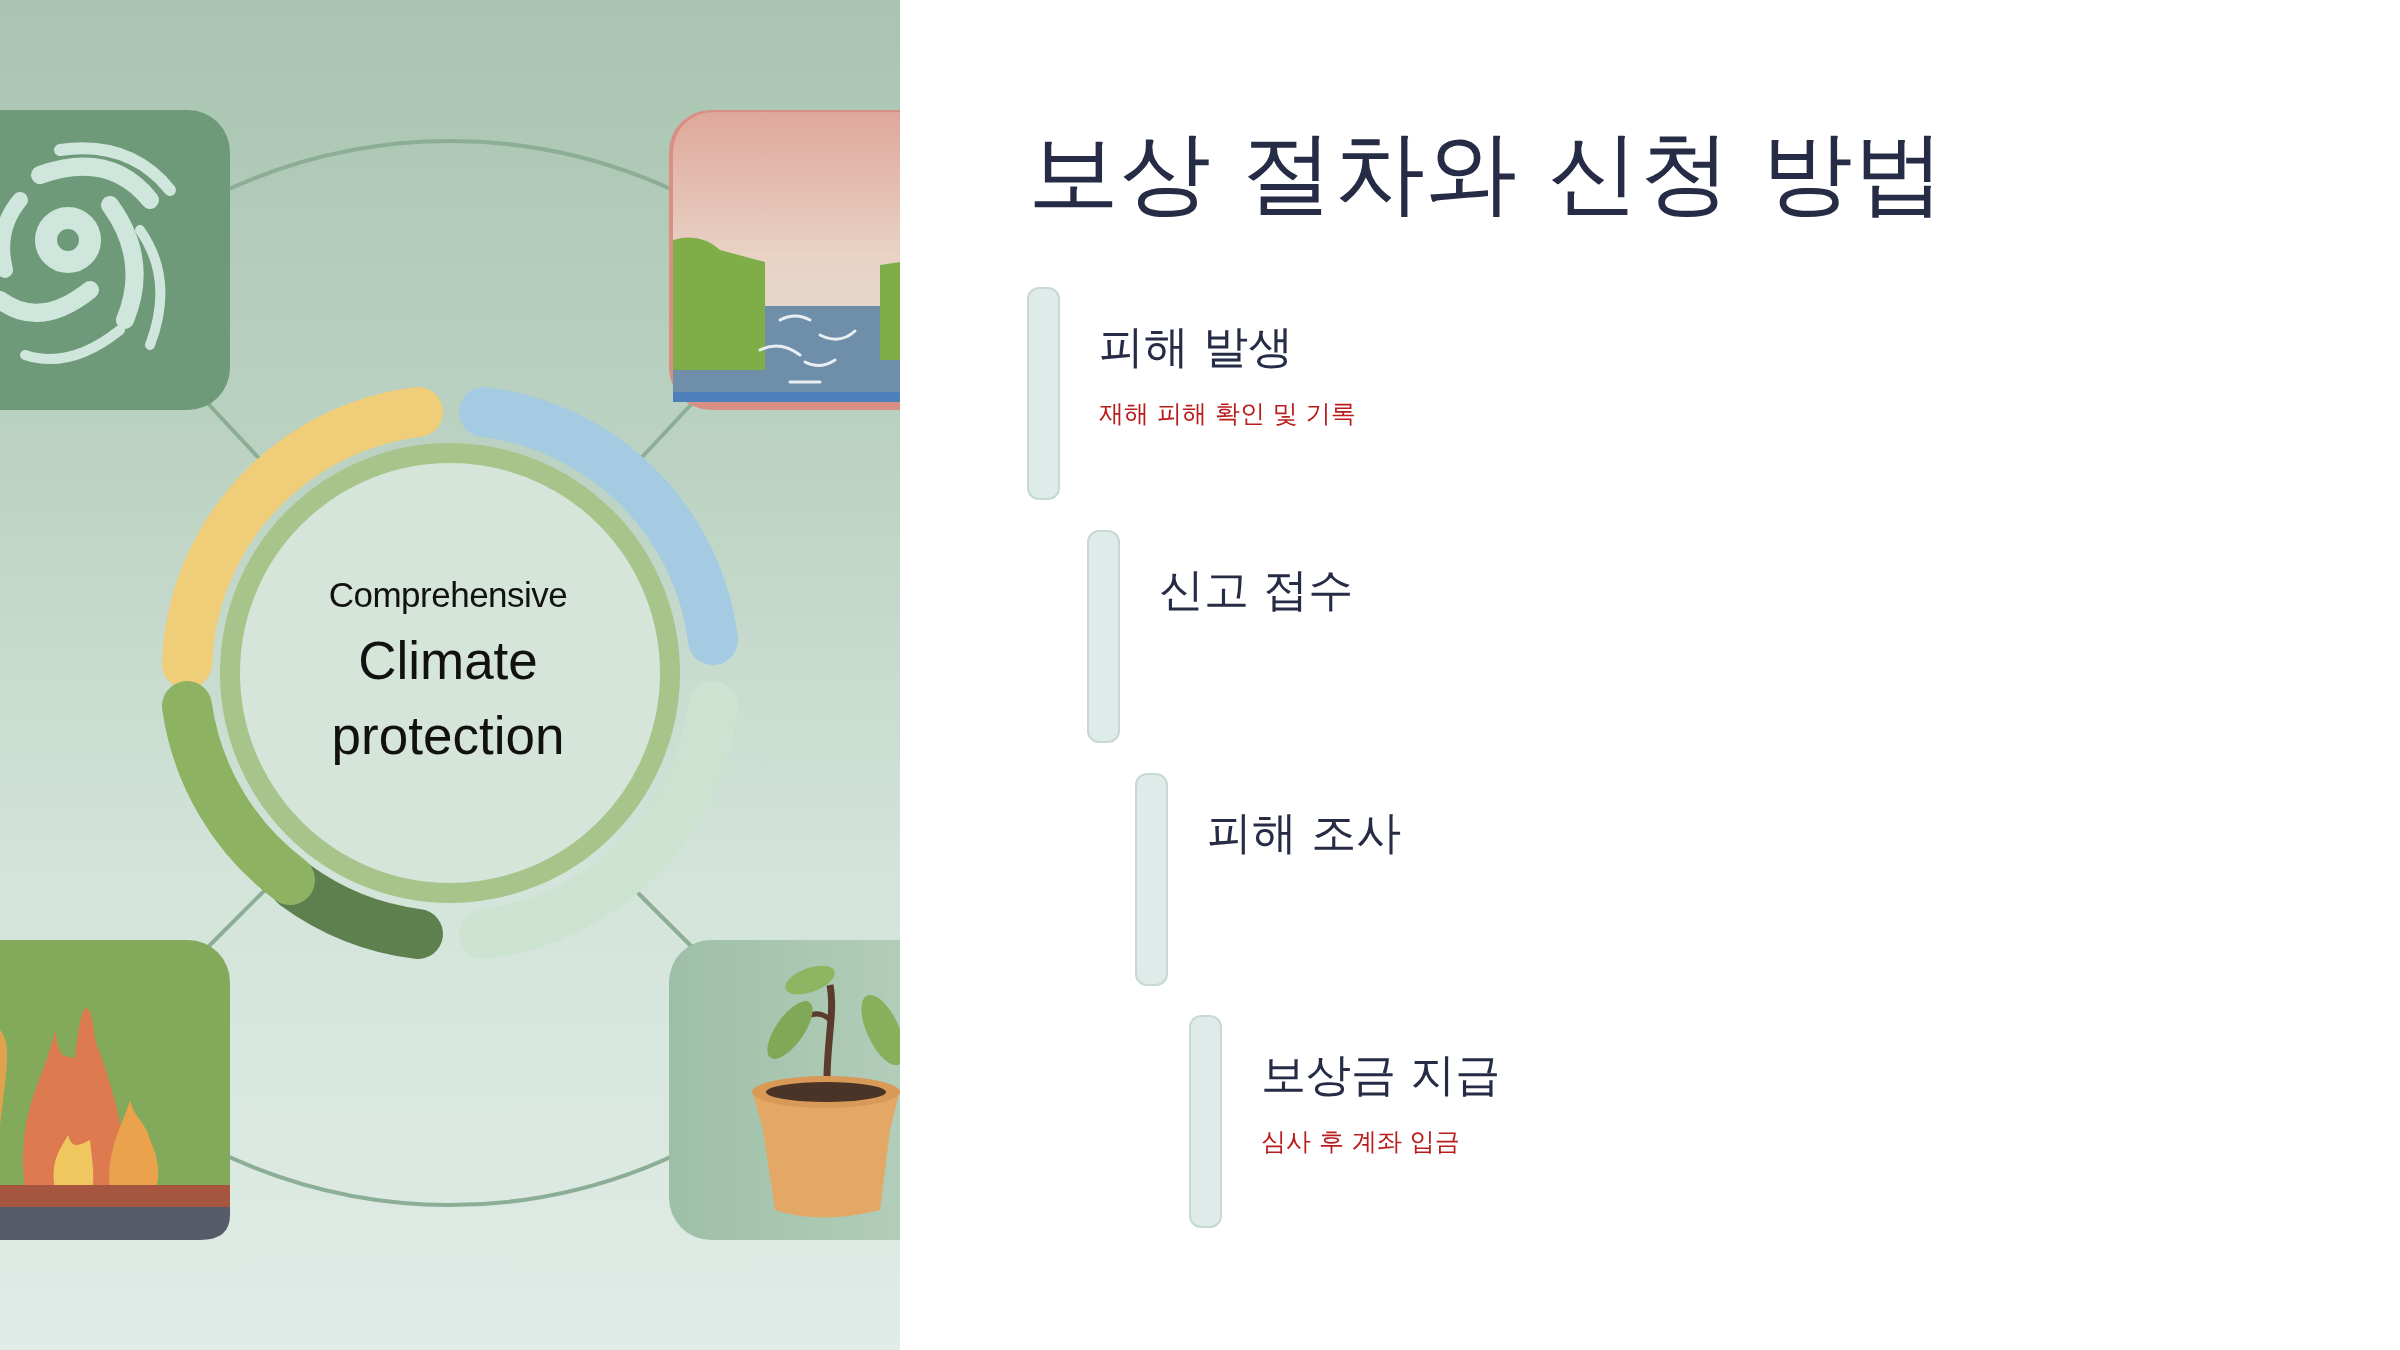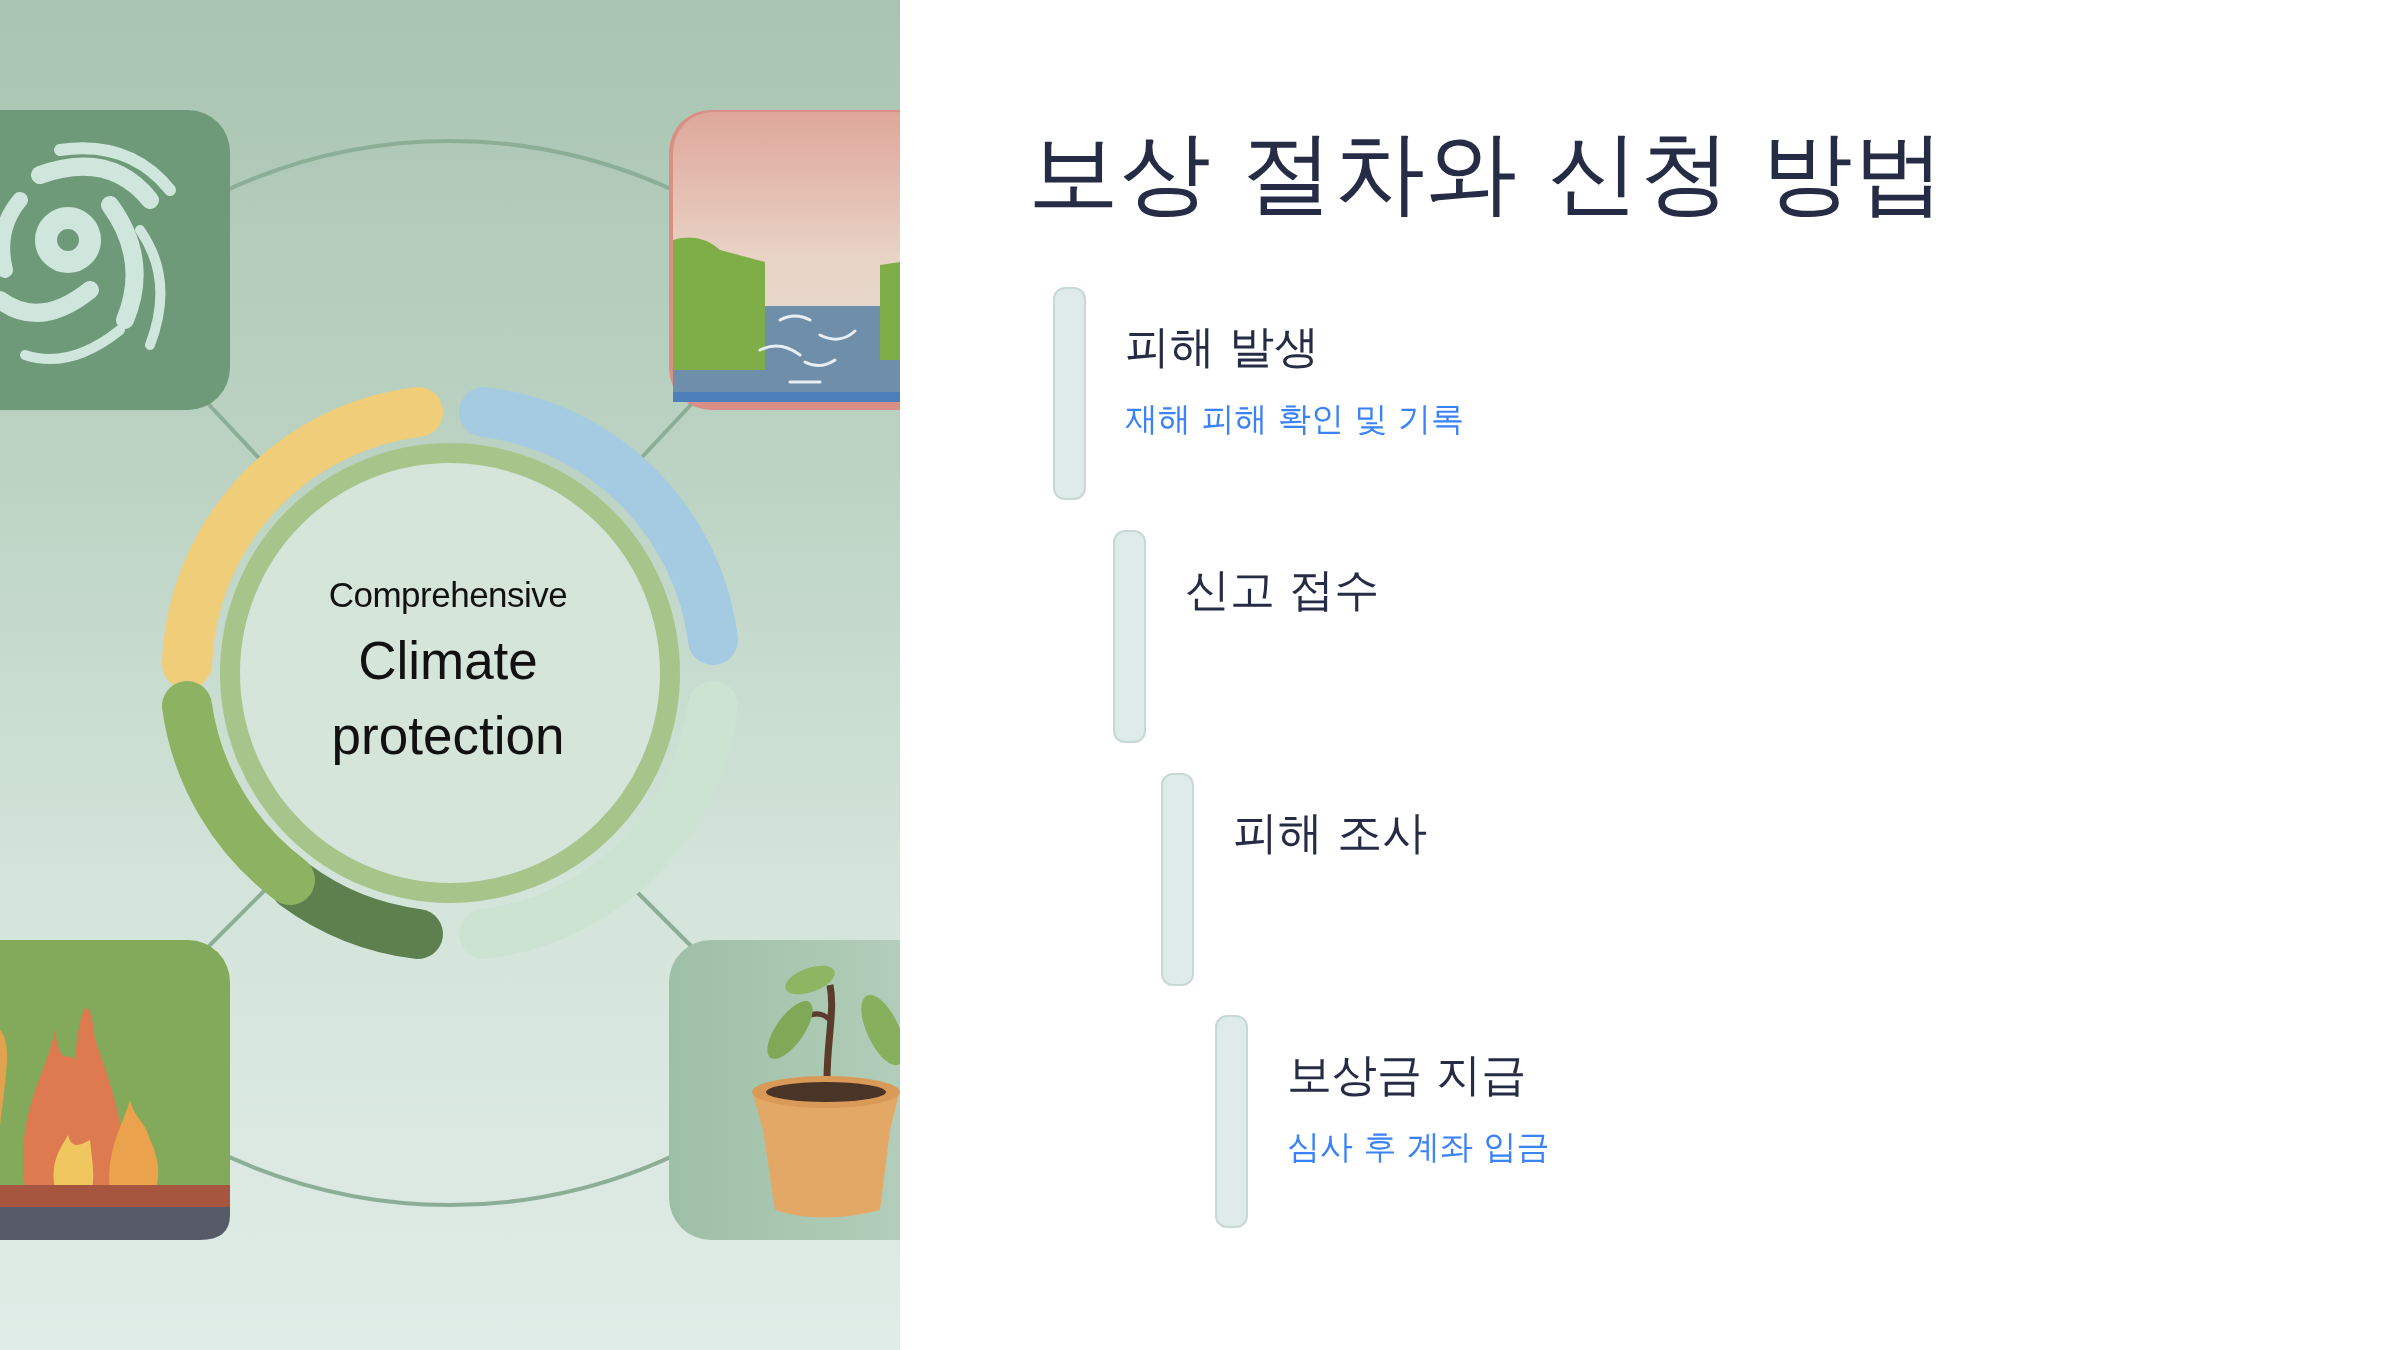--- a/index.html
+++ b/index.html
@@ -6,25 +6,25 @@
   body { width:2400px; height:1350px; position:relative; overflow:hidden; background:#ffffff; font-family:"DejaVu Sans","Liberation Sans",sans-serif; }
   .art { position:absolute; left:0; top:0; width:900px; height:1350px; overflow:hidden;
          background:linear-gradient(180deg,#a9c4b2 0%,#bcd3c3 35%,#d3e4da 65%,#e0ece7 100%); }
   .art svg { position:absolute; left:0; top:0; }
   .ring-label { position:absolute; left:248px; top:575px; width:400px; text-align:center; color:#111;
                 font-family:"Liberation Sans",sans-serif; line-height:1.13; }
   .ring-label .l1 { font-size:35px; display:block; letter-spacing:-0.5px; }
   .ring-label .l2 { font-size:53px; display:block;margin-top:16px; }
   .title { position:absolute; left:1028px; top:112px; margin:0; font-size:91px; font-weight:400; color:#262c45;
            letter-spacing:1px; white-space:nowrap; font-family:"DejaVu Sans",sans-serif; }
-  .step { position:absolute; width:600px; height:215px;margin-left:26px; }
+  .step { position:absolute; width:600px; height:215px; }
   .step .bar { position:absolute; left:0; top:0; width:33px; height:213px; border-radius:12px;
                background:#deebe8; border:2px solid #c7d9d4; box-sizing:border-box; }
   .step .head { position:absolute; left:72px; top:30px; font-size:45px; color:#262c45; white-space:nowrap; }
-  .step .sub { position:absolute; left:72px; top:110px; font-size:33px; color:#3b82f6; white-space:nowrap; }
+  .step .sub { position:absolute; left:72px; top:110px; font-size:25px; color:#b91c1c; white-space:nowrap; }
 </style>
 </head>
 <body>
 
 <div class="art">
   <svg width="900" height="1350" viewBox="0 0 900 1350">
     <defs>
       <linearGradient id="floodSky" x1="0" y1="0" x2="0" y2="1">
         <stop offset="0" stop-color="#dfa79b"></stop>
         <stop offset="0.5" stop-color="#e8d3c5"></stop>

